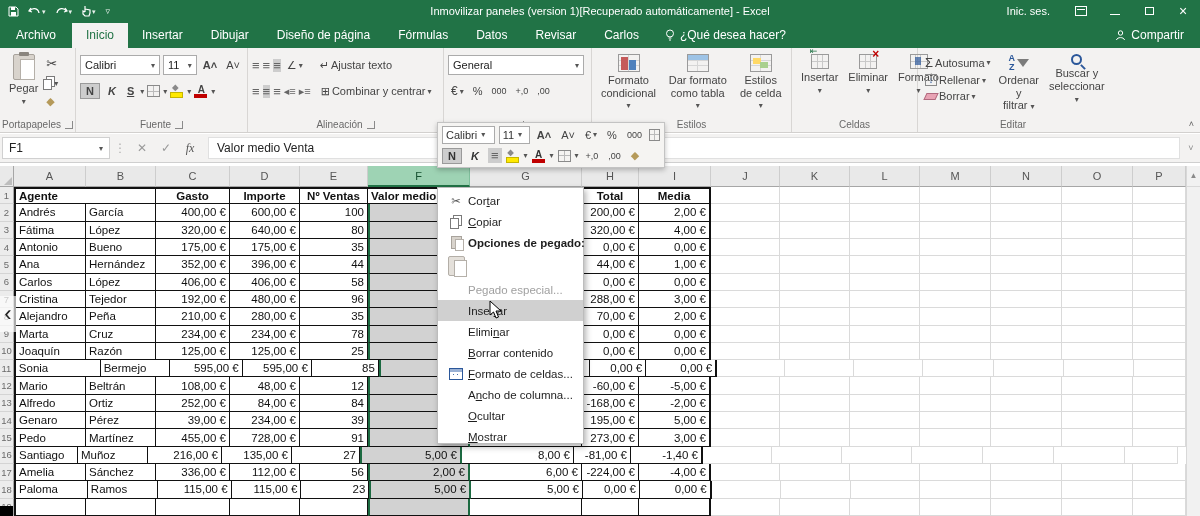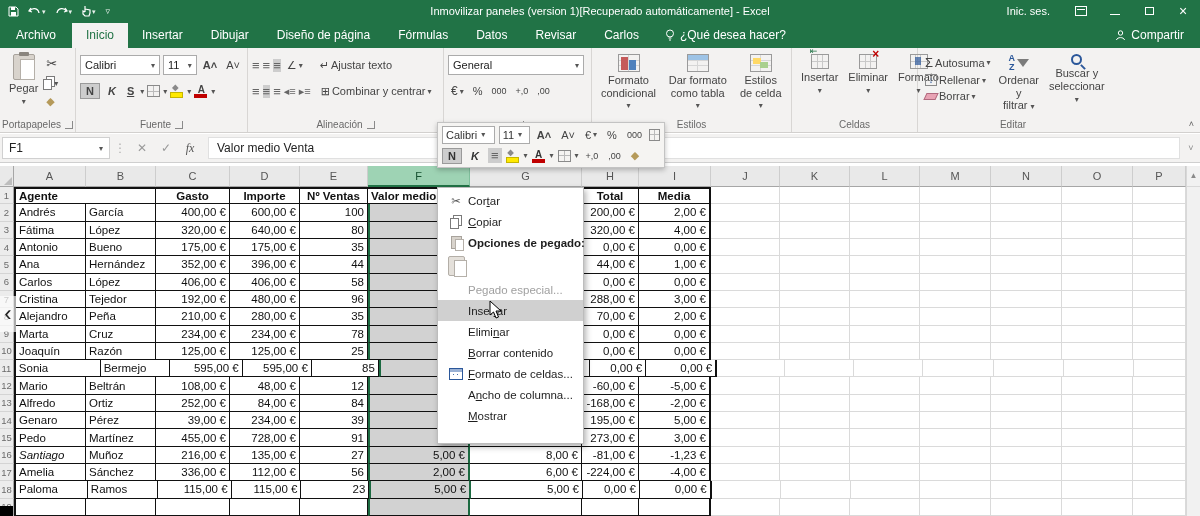--- a/index.html
+++ b/index.html
@@ -720,29 +720,29 @@
           <div class="cell empty" style="width: 69px;"></div>
           <div class="cell empty" style="width: 70px;"></div>
           <div class="cell empty" style="width: 70px;"></div>
           <div class="cell empty" style="width: 71px;"></div>
           <div class="cell empty" style="width: 71px;"></div>
           <div class="cell empty" style="width: 71px;"></div>
           <div class="cell empty" style="width: 53px;"></div>
         </div>
         <div class="grow">
           <div class="rownum">16</div>
-          <div class="cell tb first" style="width: 72px; font-style: italic;">Santiago</div>
+          <div class="cell tb first" style="width: 64px;">Santiago</div>
           <div class="cell tb" style="width: 70px;">Muñoz</div>
           <div class="cell tb right" style="width: 74px;">216,00 €</div>
           <div class="cell tb right" style="width: 70px;">135,00 €</div>
           <div class="cell tb right" style="width: 68px;">27</div>
           <div class="cell tb fsel right" style="width: 102px;">5,00 €</div>
           <div class="cell tb right" style="width: 112px;">8,00 €</div>
           <div class="cell tb right" style="width: 57px;">-81,00 €</div>
-          <div class="cell tb lastc right" style="width: 72px;">-1,23 €</div>
+          <div class="cell tb lastc right" style="width: 72px;">-1,40 €</div>
           <div class="cell empty" style="width: 69px;"></div>
           <div class="cell empty" style="width: 70px;"></div>
           <div class="cell empty" style="width: 70px;"></div>
           <div class="cell empty" style="width: 71px;"></div>
           <div class="cell empty" style="width: 71px;"></div>
           <div class="cell empty" style="width: 71px;"></div>
           <div class="cell empty" style="width: 53px;"></div>
         </div>
         <div class="grow">
           <div class="rownum">17</div>
@@ -884,20 +884,24 @@
           <span class="mic-cells"></span>
         </span>
         <span><u>F</u>ormato de celdas...</span>
       </div>
       <div class="mi">
         <span class="mic"></span>
         <span>A<u>n</u>cho de columna...</span>
       </div>
       <div class="mi">
         <span class="mic"></span>
+        <span><u>O</u>cultar</span>
+      </div>
+      <div class="mi">
+        <span class="mic"></span>
         <span><u>M</u>ostrar</span>
       </div>
     </div>
 
   <div class="cursor">
     <svg width="14" height="20" viewBox="0 0 14 20">
         <path d="M1 1 L1 15 L4.5 12 L7 18 L9.5 17 L7 11 L12 11 Z" fill="#fff" stroke="#000" stroke-width="1"></path>
       </svg>
   </div>
 

